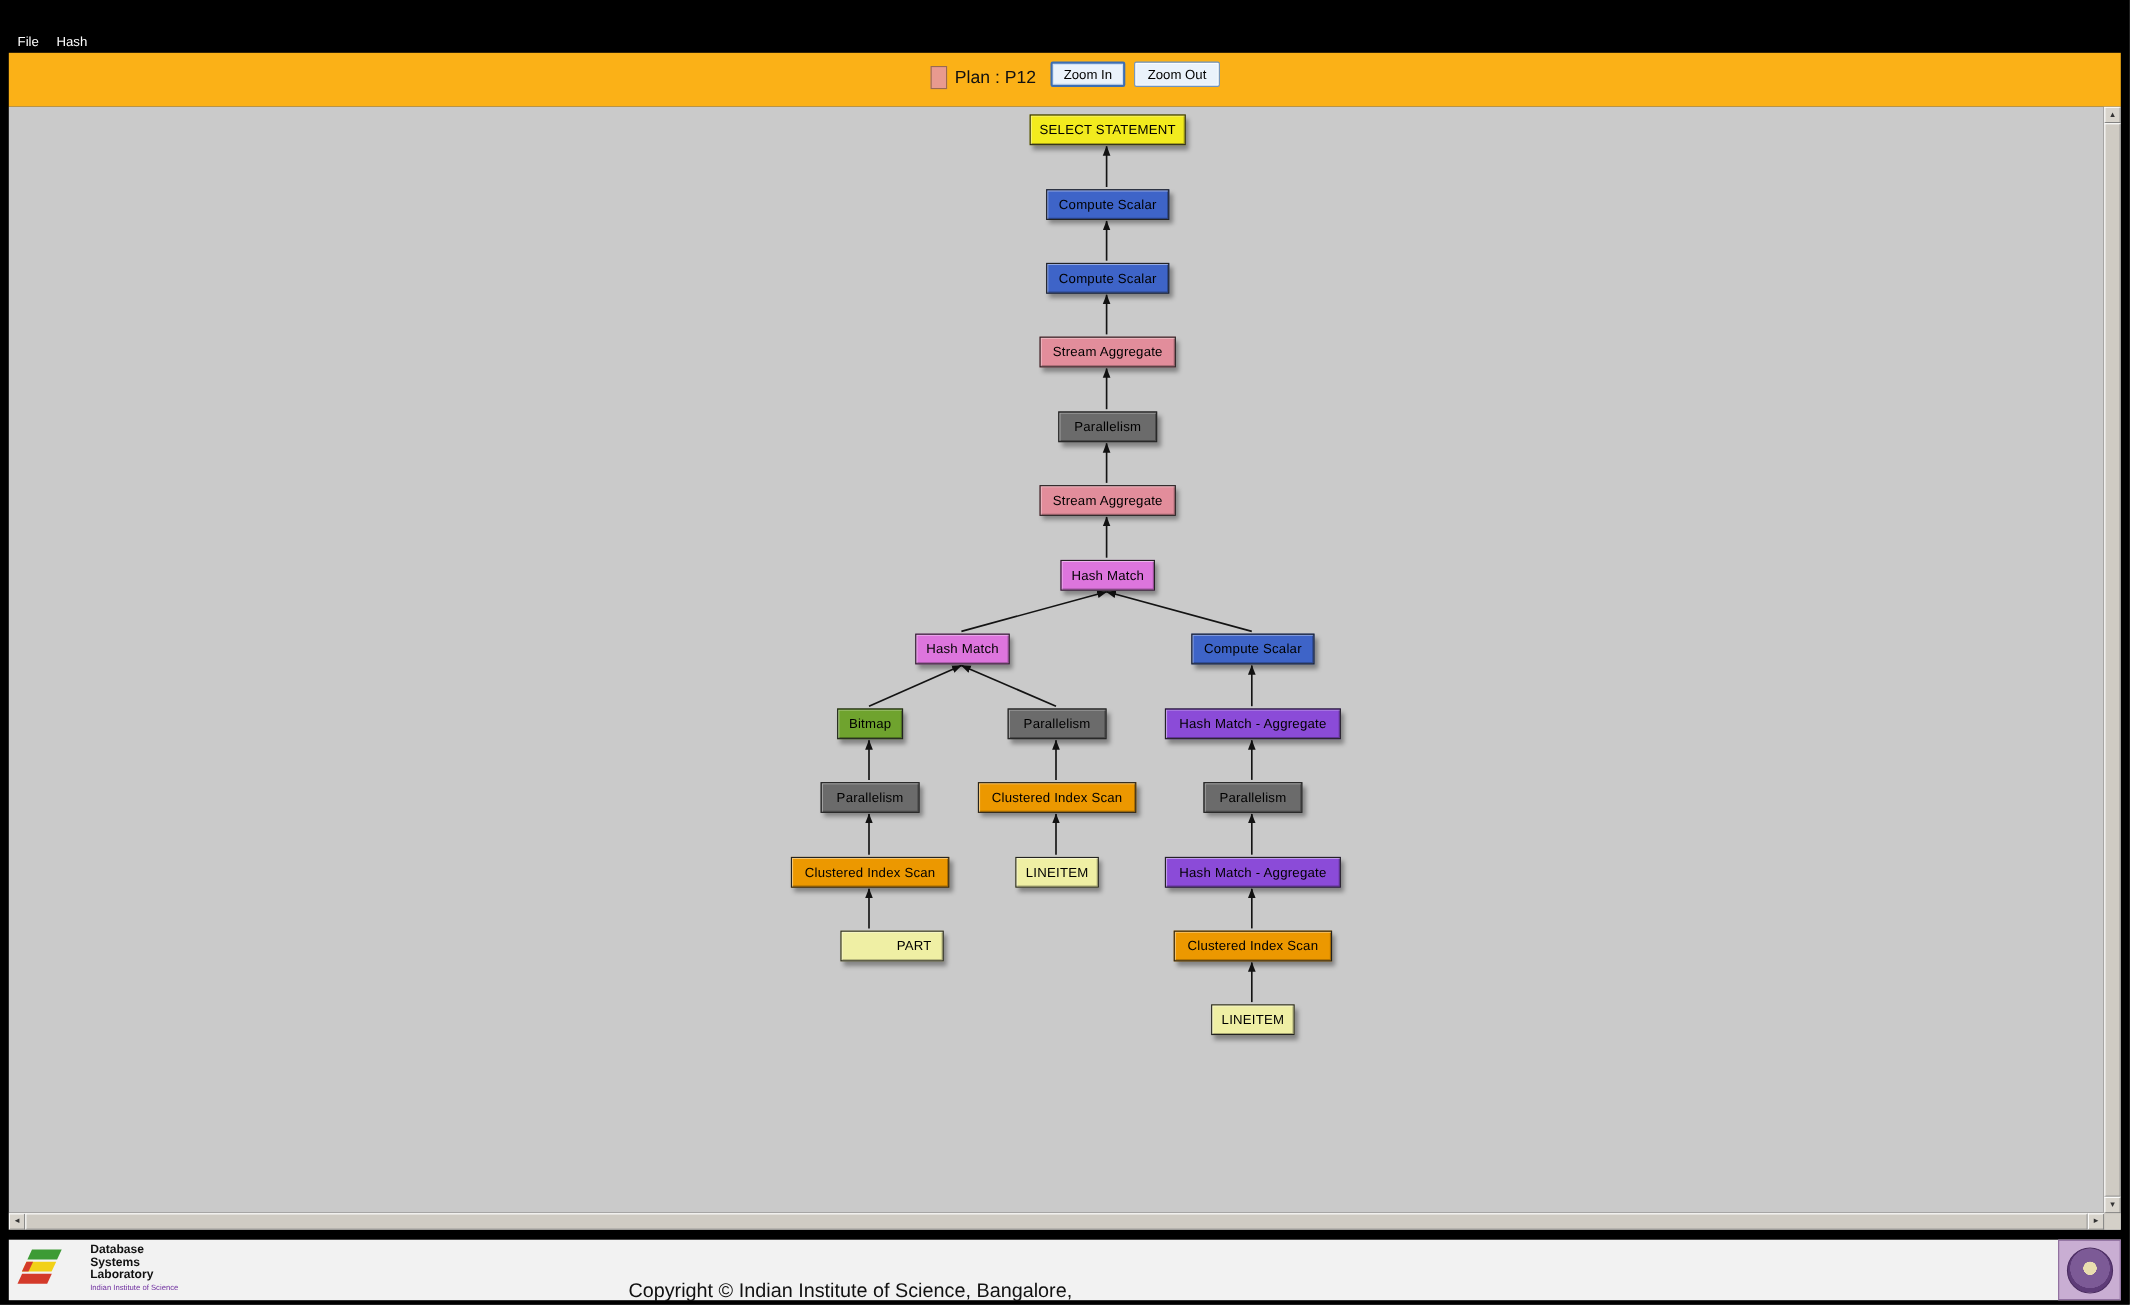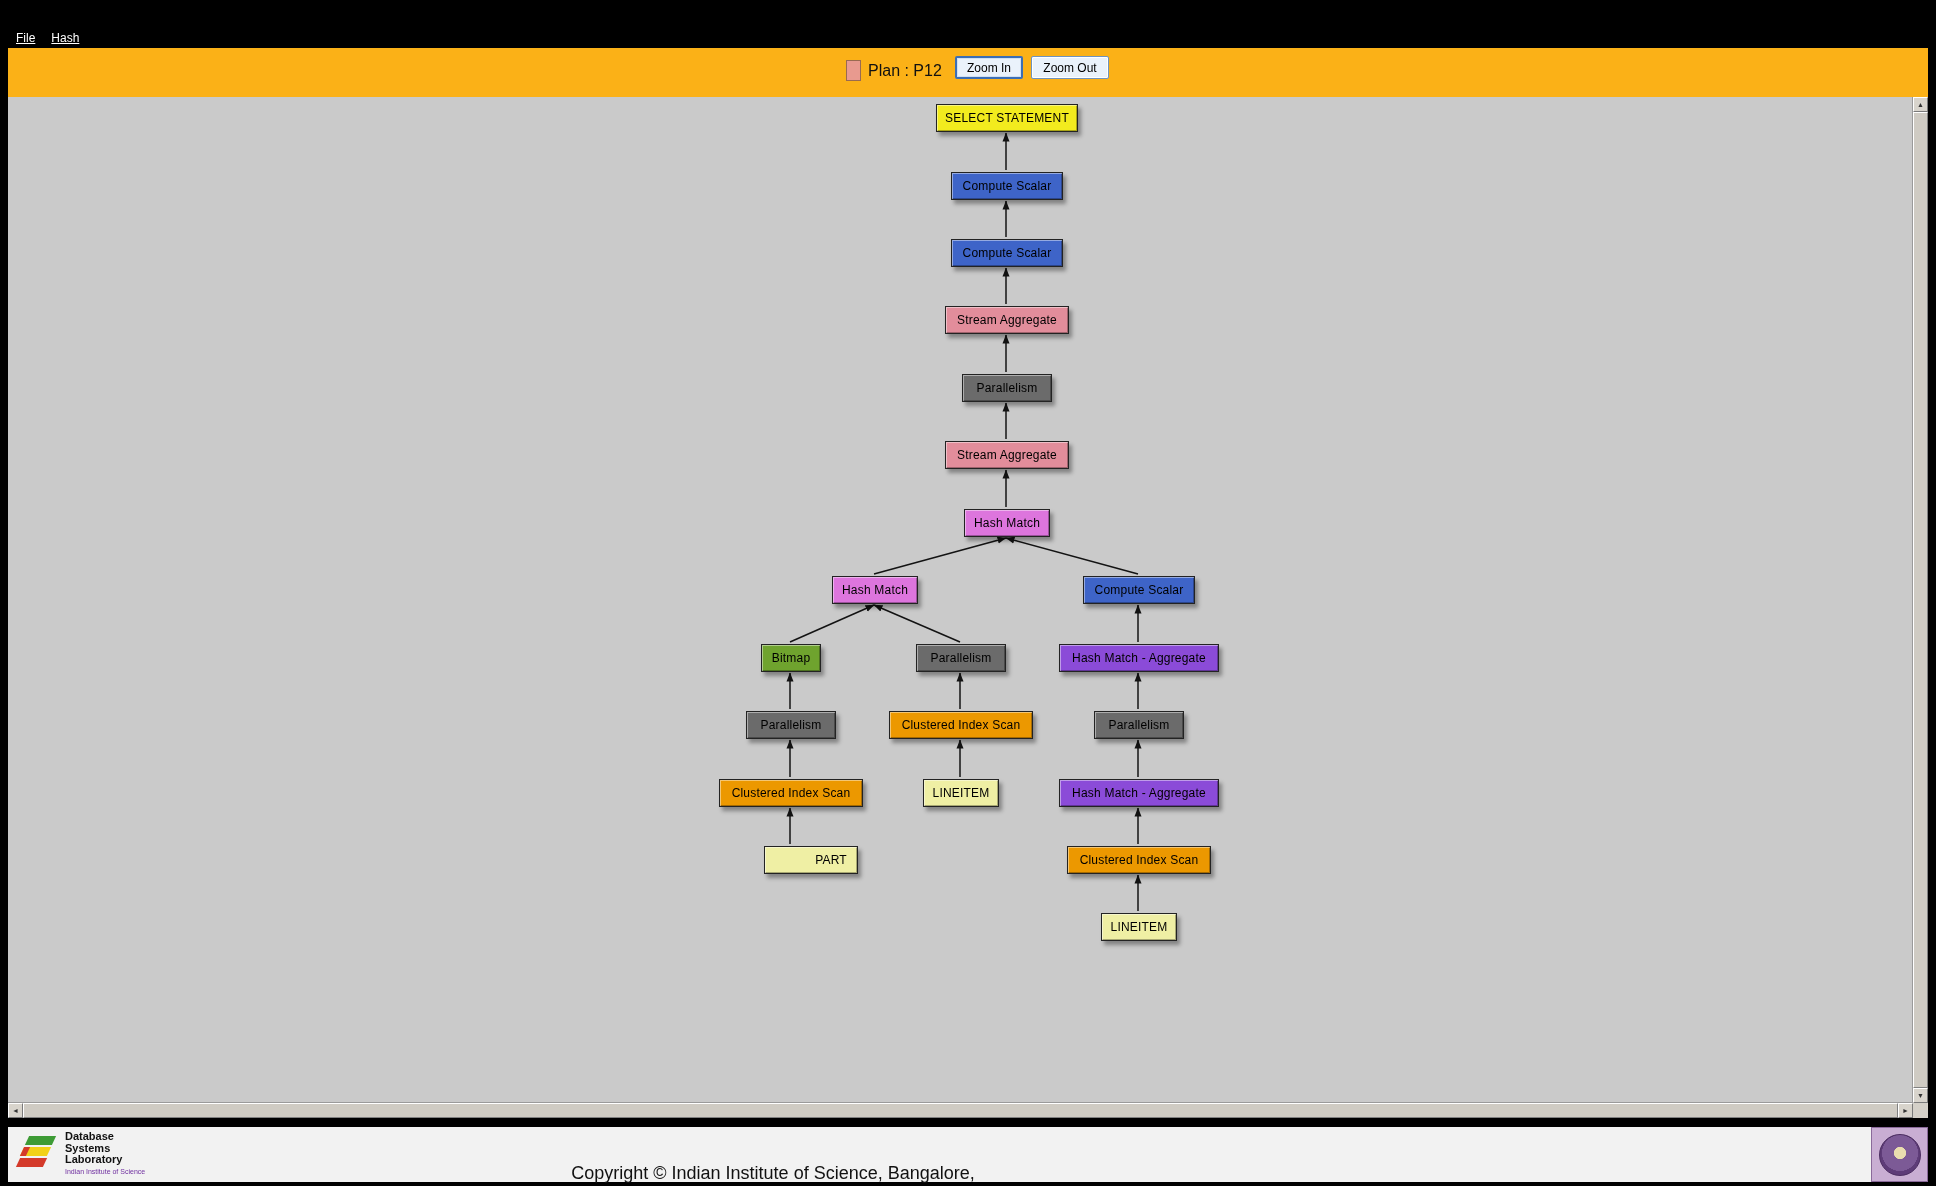--- a/index.html
+++ b/index.html
@@ -1,20 +1,20 @@
 <!DOCTYPE html>
 <html><head>
 <meta charset="utf-8">
 <style>
   html,body{margin:0;padding:0;background:#000;width:1936px;height:1186px;overflow:hidden;
             font-family:"Liberation Sans",sans-serif;position:relative;}
 
   
   .menubar{position:absolute;left:8px;top:28px;height:20px;display:flex;gap:16px;
-           padding-left:8px;align-items:center;color:#fff;font-size:12px;text-decoration:underline;}
+           padding-left:8px;align-items:center;color:#fff;font-size:12px;}
   .menu-item{cursor:default;}
 
   
   .toolbar{position:absolute;left:8px;top:48px;width:1920px;height:49px;background:#FBB117;}
   .swatch{position:absolute;left:838px;top:12px;width:13px;height:19px;border:1px solid #9a6a50;}
   .plan-label{position:absolute;left:860px;top:14px;font-size:16px;font-weight:normal;color:#111;}
   .btn{position:absolute;top:8px;height:23px;font-size:12px;color:#000;text-align:center;
        background:#EAF2FB;border:1px solid #6E93C0;border-radius:2px;
        box-shadow:inset 0 0 0 1px #ffffff;cursor:pointer;font-family:"Liberation Sans",sans-serif;}
   .btn.zoom-in{left:947px;width:68px;border:2px solid #3C6EB4;box-shadow:inset 0 0 0 1px #cfe0f4;}
@@ -38,21 +38,21 @@
   .sbtn.up{top:0;left:0;} .sbtn.down{bottom:0;left:0;}
   .sbtn.left{left:0;top:0;} .sbtn.right{right:0;top:0;}
   .vthumb{position:absolute;left:0;top:15px;bottom:15px;right:0;background:#CFCBC3;
           border:1px solid;border-color:#ffffff #808080 #808080 #ffffff;box-sizing:border-box;cursor:pointer;}
   .hthumb{position:absolute;top:0;left:15px;right:15px;bottom:0;background:#CFCBC3;
           border:1px solid;border-color:#ffffff #808080 #808080 #ffffff;box-sizing:border-box;cursor:pointer;}
   .corner{position:absolute;right:0;bottom:0;width:15px;height:15px;background:#D4D0C8;}
 
   
   .footer{position:absolute;left:8px;top:1127px;width:1920px;height:55px;background:#F2F2F2;}
-  .dsl-logo{position:absolute;left:8px;top:4px;display:flex;gap:7px;align-items:center;}
+  .dsl-logo{position:absolute;left:8px;top:4px;display:flex;gap:24px;align-items:center;}
   .dsl-shape{position:relative;width:42px;height:40px;}
   .dsl-shape i{position:absolute;display:block;height:9px;width:27px;transform:skewX(-25deg);}
   .dsl-s1{top:3px;left:11px;background:#3D9B35;}
   .dsl-s2{top:14px;left:6px;background:#F2D117;border-left:6px solid #D43A2A;box-sizing:border-box;}
   .dsl-s3{top:25px;left:2px;background:#D43A2A;}
   .dsl-text{line-height:1.05;}
   .dsl-text .big{font-size:11px;font-weight:bold;color:#111;}
   .dsl-text .sub{font-size:7px;color:#7030A0;margin-top:2px;}
   .title-box{position:absolute;left:594px;top:3px;width:372px;height:27px;background:#E6E6E6;
              border:2px solid #666;box-sizing:border-box;text-align:center;line-height:23px;

